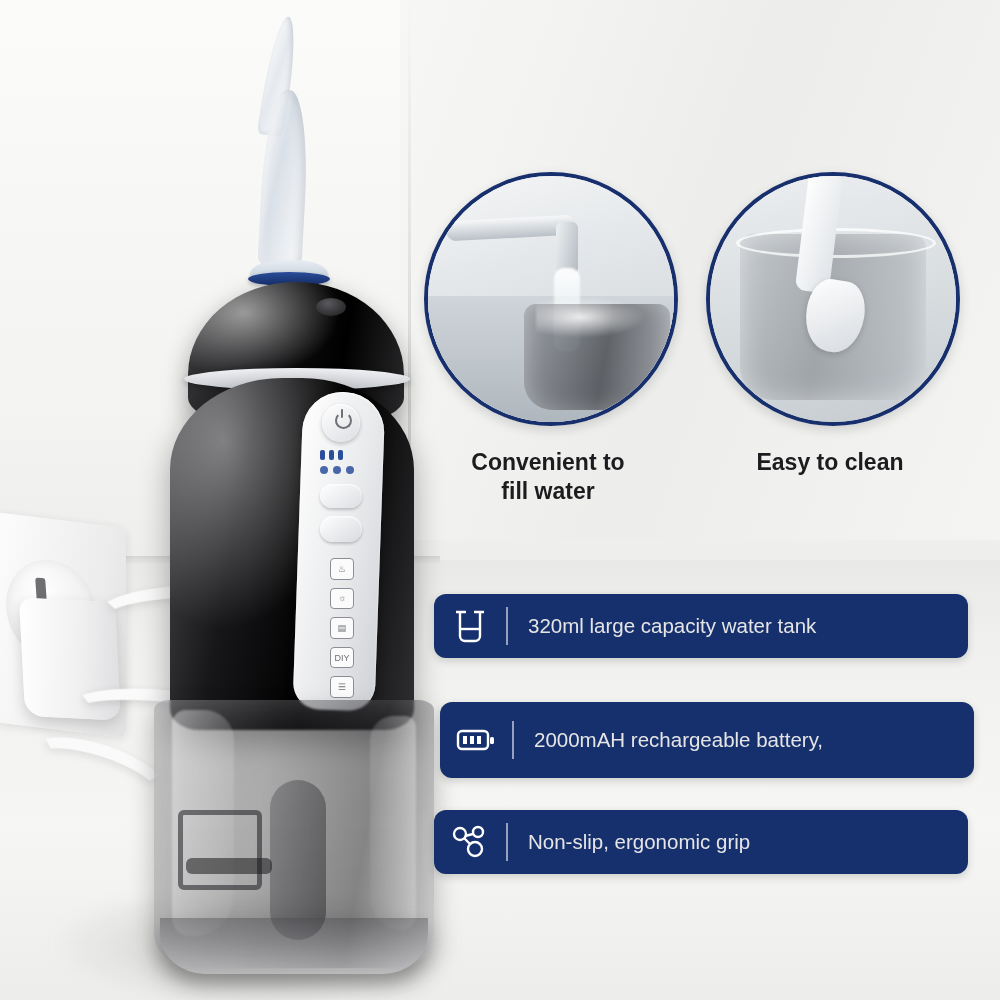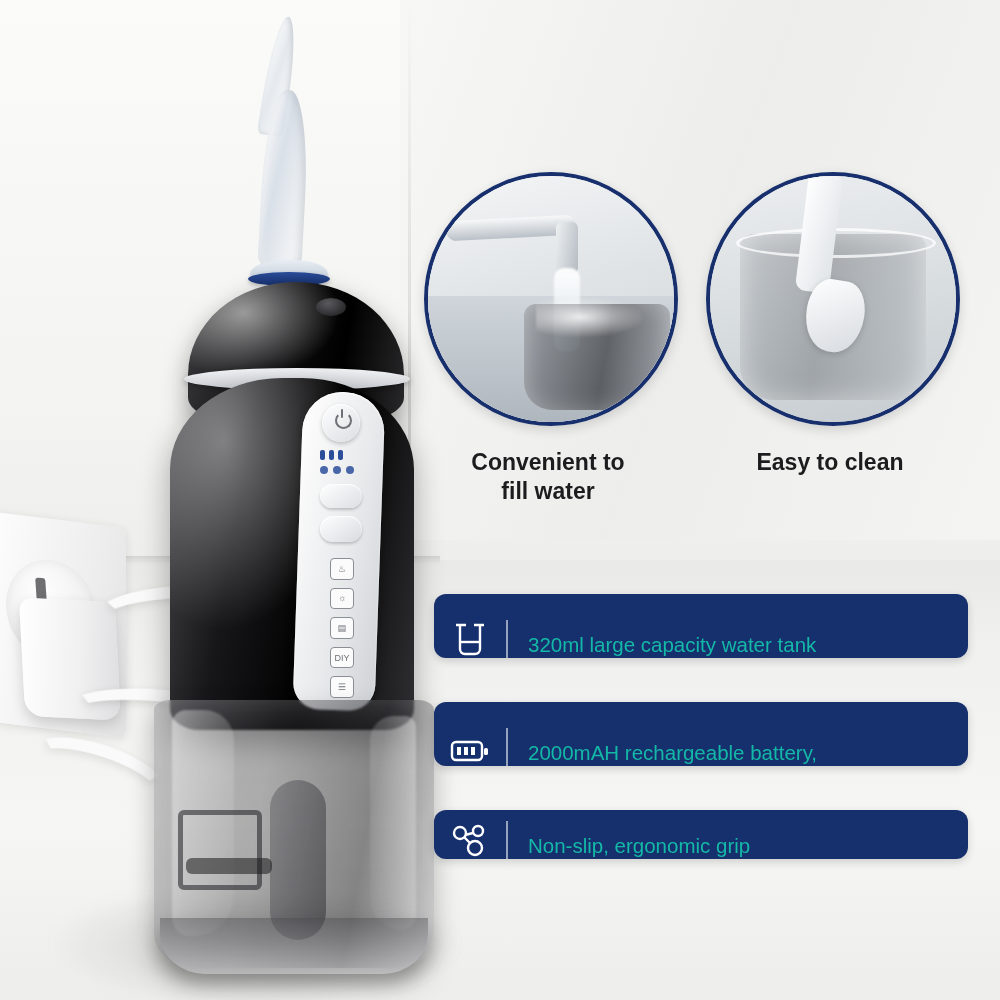--- a/index.html
+++ b/index.html
@@ -259,26 +259,26 @@
 
   .caption{
     position:absolute;color:#1c1c1e;font-size:23px;font-weight:bold;line-height:1.28;text-align:center;width:260px;
   }
   .cap-1{left:418px;top:448px;}
   .cap-2{left:700px;top:448px;}
 
   
   .feature{
     position:absolute;left:434px;width:534px;background:#16306e;border-radius:12px;
-    display:flex;align-items:flex-end;color:#14b8a6;
+    display:flex;align-items:center;color:#e5e5e5;
     box-shadow:0 3px 8px rgba(0,0,0,.16);
   }
   .f1{top:594px;height:64px;}
-  .f2{top:702px;height:64px;}
-  .f3{top:810px;height:49px;}
+  .f2{top:702px;height:76px;margin-left:6px;}
+  .f3{top:810px;height:64px;}
   .f-icon{width:72px;display:flex;align-items:center;justify-content:center;flex:none;}
   .f-div{width:2px;height:38px;background:rgba(255,255,255,.55);flex:none;}
   .f-text{padding-left:20px;font-size:20.5px;line-height:1.25;font-weight:500;padding-right:14px;}
 </style>
 </head>
 <body>
 
 <div id="stage">
 
   <div class="bg-wall"></div>

